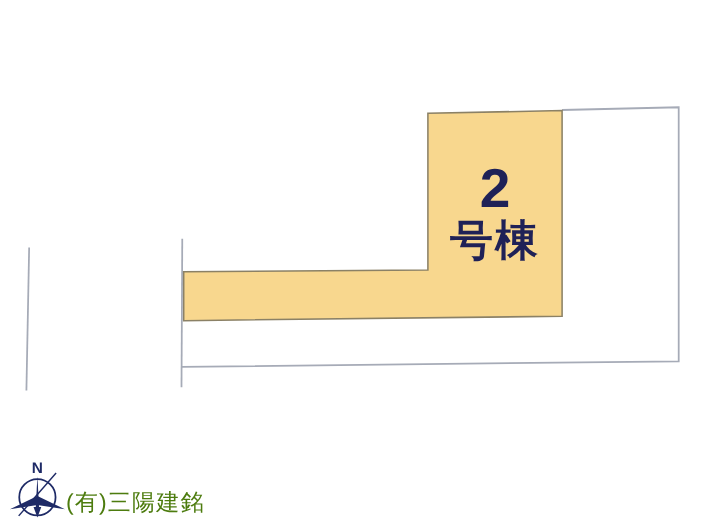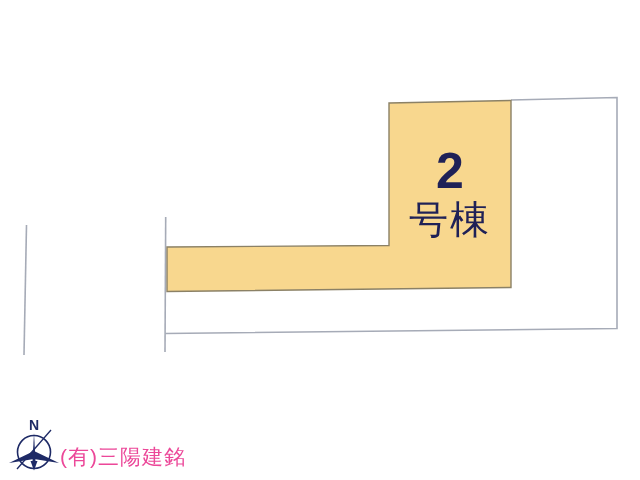--- a/index.html
+++ b/index.html
@@ -23,41 +23,41 @@
   }
   .lot-number {
     font-size: 50px;
     line-height: 50px;
     font-weight: 600;
     letter-spacing: 0;
   }
   .lot-suffix {
     font-size: 39px;
     line-height: 44px;
-    font-weight: 400;
+    font-weight: 700;
     letter-spacing: 2px;
     margin-top: 2px;
   }
   .compass-n {
     position: absolute;
     left: 24px;
     top: 417px;
     width: 20px;
     text-align: center;
     font-size: 14px;
     font-weight: 700;
     color: #1e2a66;
   }
   .watermark {
     position: absolute;
     left: 60px;
     top: 443px;
     font-size: 21px;
     letter-spacing: 1px;
-    color: #ec4899;
+    color: #4d7c0f;
     white-space: nowrap;
   }
 </style>
 </head>
 <body>
 
 <div class="canvas">
 
   <svg width="640" height="480" viewBox="0 0 640 480">
 

